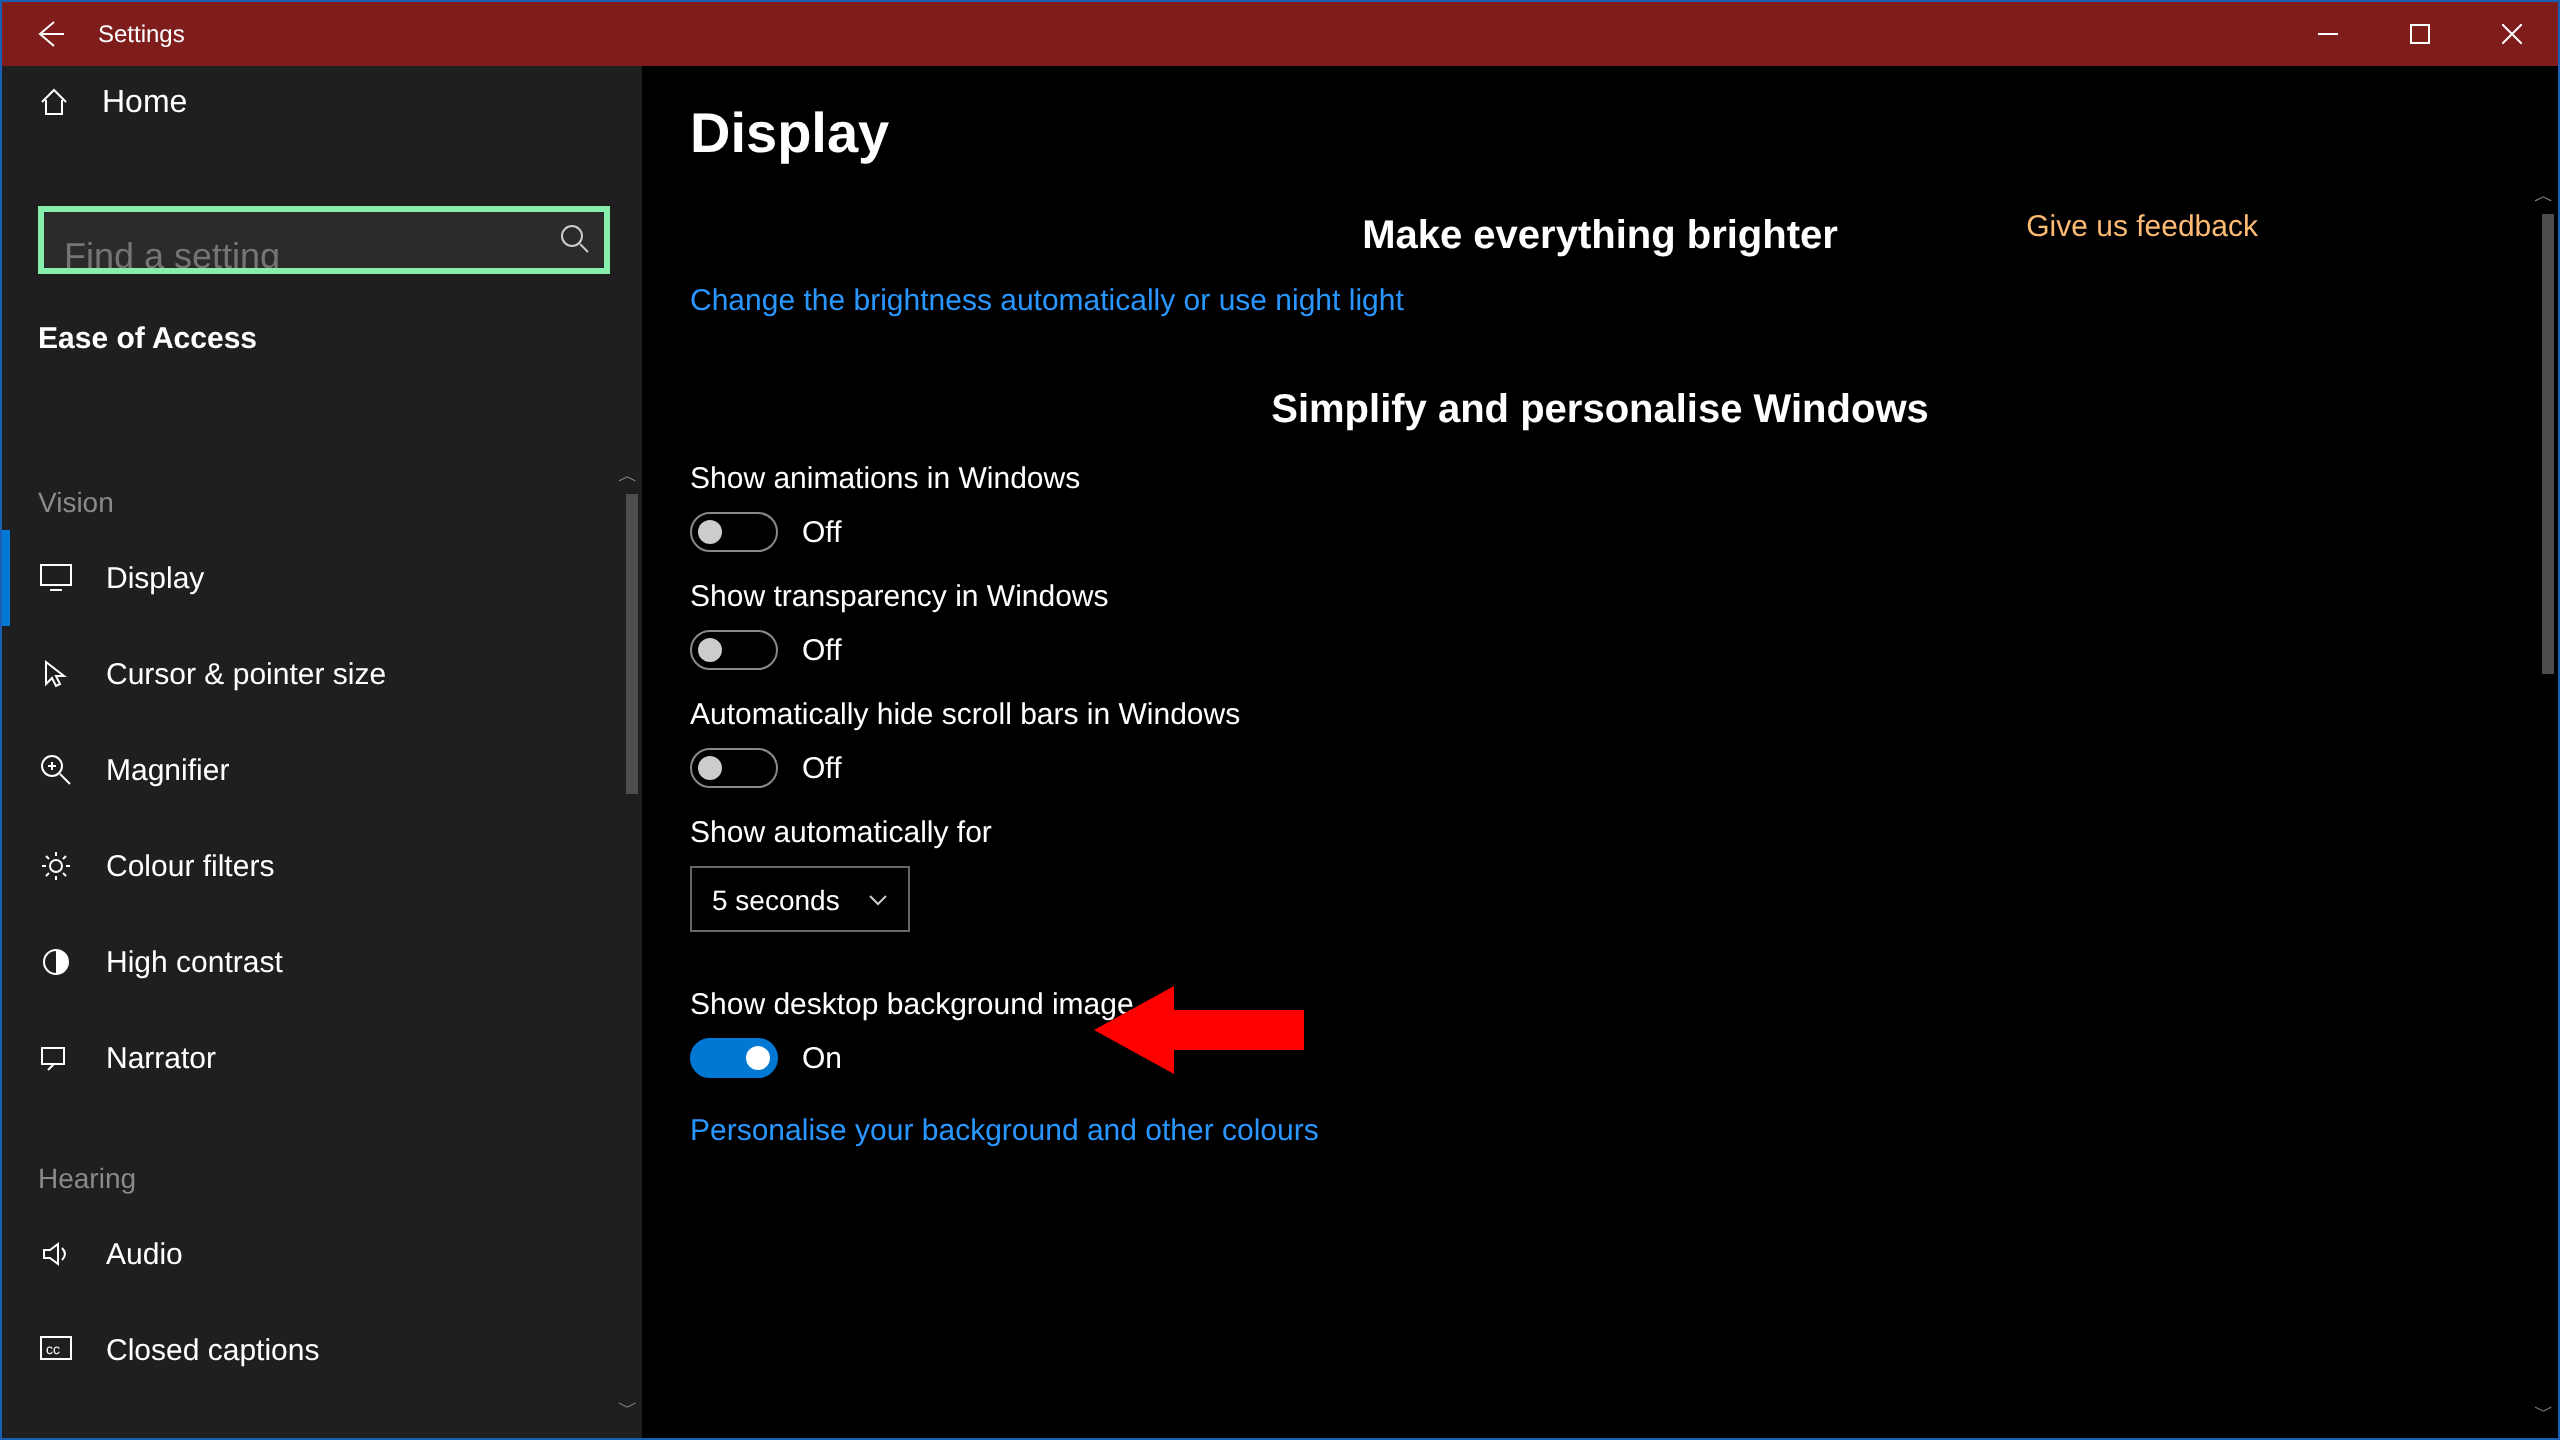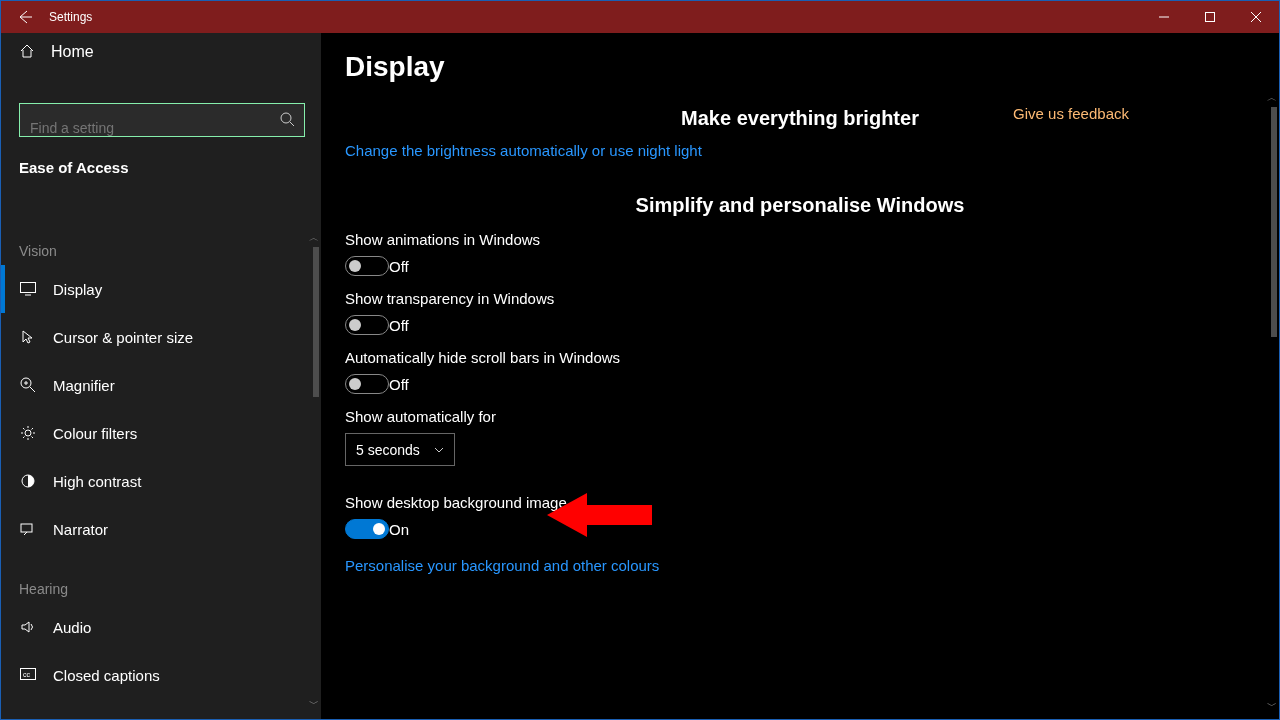--- a/index.html
+++ b/index.html
@@ -10,21 +10,21 @@
   .titlebar .back { width: 48px; height: 32px; display: flex; align-items: center; justify-content: center; }
   .titlebar .title { font-size: 12px; color: #fff; }
   .window-controls { position: absolute; right: 0; top: 0; display: flex; }
   .window-controls div { width: 46px; height: 32px; display: flex; align-items: center; justify-content: center; }
 
   
   .sidebar { position: absolute; left: 0; top: 32px; width: 320px; bottom: 0; background: #1f1f1f; }
   .home-row { height: 60px; display: flex; align-items: flex-start; padding-left: 18px; gap: 16px; margin-top: 10px; }
   .home-row .icon { width: 16px; display:flex; align-items:center; justify-content:center; }
   .search-wrap { padding: 0 16px 0 18px; }
-  .search { width: 100%; height: 34px; background: #2b2b2b; border: 1px solid #86efac; color: #ccc; padding: 16px 34px 0 10px; font-size: 14px; outline: none; }
+  .search { width: 100%; height: 34px; background: #2b2b2b; border: 3px solid #86efac; color: #ccc; padding: 16px 34px 0 10px; font-size: 18px; outline: none; }
   .search-wrap { position: relative; }
   .search-icon { position: absolute; right: 26px; top: 8px; color: #ccc; }
   .category { padding: 22px 0 10px 18px; font-size: 15px; font-weight: 600; }
   .group-label { padding: 20px 0 6px 18px; color: #8a8a8a; font-size: 14px; }
   .nav-list { position: absolute; top: 190px; bottom: 0; left: 0; right: 0; overflow: hidden; }
   .nav-item { height: 48px; display: flex; align-items: center; padding-left: 18px; gap: 16px; font-size: 15px; position: relative; }
   .nav-item.selected::before { content: ""; position: absolute; left: 0; top: 0; bottom: 0; width: 4px; background: #0078d4; }
   .nav-item .icon { width: 18px; display:flex; justify-content:center; }
 
   
@@ -33,21 +33,21 @@
   .side-thumb { position:absolute; right:0; width:6px; background:#4d4d4d; }
 
   
   .main { position: absolute; left: 320px; right: 0; top: 32px; bottom: 0; background: #000; overflow: hidden; }
   .main-inner { padding: 18px 24px 0 24px; position: relative; height: 100%; }
   h1.page-title { font-size: 28px; font-weight: 600; margin-bottom: 24px; }
   .feedback { position: absolute; right: 150px; top: 72px; color: #fdba74; font-size: 15px; }
   h2.section { font-size: 20px; font-weight: 600; margin-top: 10px; margin-bottom: 12px; text-align: center; }
   .link { color: #2997ff; font-size: 15px; }
   .setting-label { font-size: 15px; margin-top: 14px; }
-  .toggle-row { display: flex; align-items: center; margin-top: 8px; margin-bottom: 4px; }
+  .toggle-row { display: flex; align-items: center; gap: 12px; margin-top: 8px; margin-bottom: 4px; }
 
   .toggle { width: 44px; height: 20px; border-radius: 10px; border: 1px solid #888; background: #000; position: relative; }
   .toggle .knob { position: absolute; width: 12px; height: 12px; border-radius: 50%; background: #ccc; top: 3px; left: 3px; }
   .toggle.on { background: #0078d4; border-color: #0078d4; }
   .toggle.on .knob { left: auto; right: 3px; background: #fff; }
   .toggle-text { font-size: 15px; }
 
   .dropdown { margin-top: 8px; width: 110px; height: 33px; border: 1px solid #666; background: #000; display: flex; align-items: center; justify-content: space-between; padding: 0 10px; font-size: 14px; }
 
   

